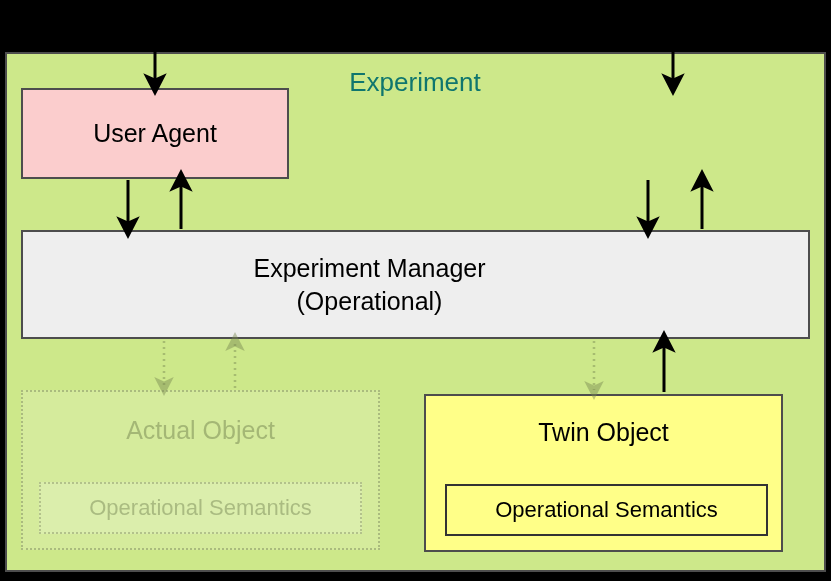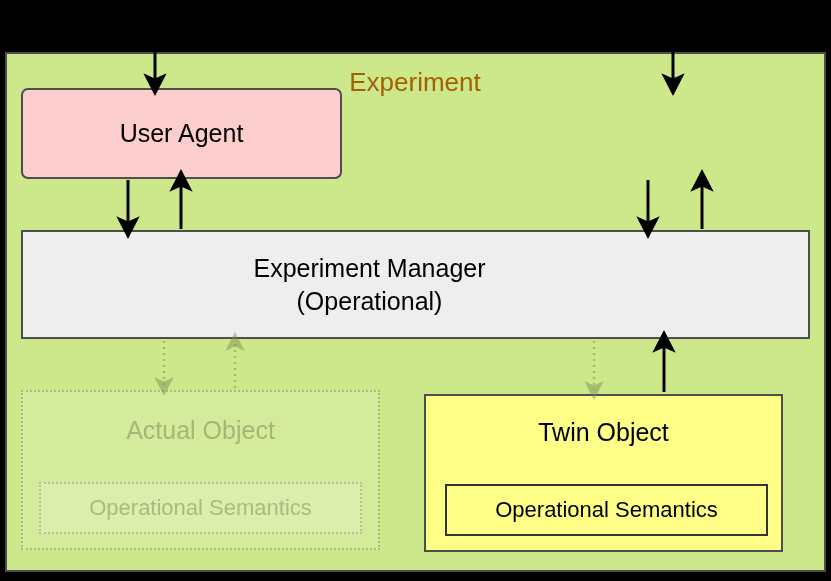--- a/index.html
+++ b/index.html
@@ -33,21 +33,21 @@
     box-sizing: border-box;
   }
 
   .experiment-title {
     position: absolute;
     left: 300px;
     top: 66px;
     width: 230px;
     text-align: center;
     font-size: 26px;
-    color: #a16207;
+    color: #0f766e;
     line-height: 32px;
     white-space: nowrap;
   }
 
   
   .node {
     position: absolute;
     box-sizing: border-box;
     display: flex;
     flex-direction: column;
@@ -56,21 +56,21 @@
     text-align: center;
     color: #000000;
   }
 
   .agent-box {
     background: #fbcdcd;
     border: 2px solid #4d4d4d;
     font-size: 25px;
   }
 
-  #user-agent   { left: 21px;  top: 88px;  width: 321px; height: 91px; border-radius: 7px; }
+  #user-agent   { left: 21px;  top: 88px;  width: 268px; height: 91px; }
   #machine-agent{ left: 539px; top: 88px;  width: 271px; height: 91px; }
 
   #experiment-manager {
     left: 21px;
     top: 230px;
     width: 789px;
     height: 109px;
     background: #eeeeee;
     border: 2px solid #4d4d4d;
     font-size: 25px;

